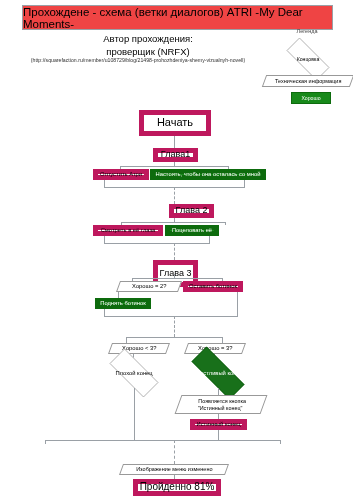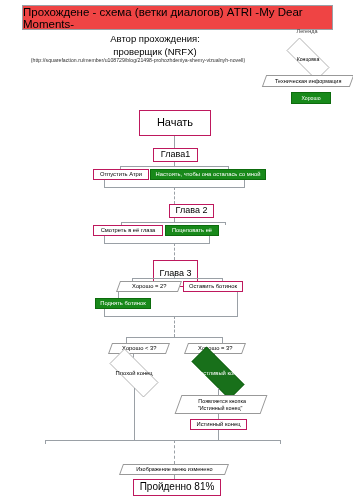--- a/index.html
+++ b/index.html
@@ -1,20 +1,20 @@
 <!DOCTYPE html>
 <html><head>
 <meta charset="utf-8">
 <style>
   html,body{margin:0;padding:0;background:#ffffff;}
   body{width:353px;height:500px;position:relative;overflow:hidden;
        font-family:"Liberation Sans","DejaVu Sans",sans-serif;color:#000;}
 
   
-  .node{position:absolute;box-sizing:border-box;border:1px solid #be185d;
+  .node{position:absolute;box-sizing:border-box;border:5px solid #be185d;
         background:#fff;display:flex;align-items:center;justify-content:center;
         text-align:center;line-height:1.05;white-space:nowrap;}
   .node.green{background:#18891a;border-color:#0d6b0d;color:#fff;}
   .para{position:absolute;box-sizing:border-box;display:flex;align-items:center;
         justify-content:center;text-align:center;line-height:1.12;
         background:#fff;border:1px solid #999;color:#000;
         transform:skewX(-20deg);}
   .para > span{display:block;transform:skewX(20deg);white-space:nowrap;}
   .diamond{position:absolute;display:flex;align-items:center;justify-content:center;
            text-align:center;}
@@ -26,21 +26,21 @@
 
   .line{position:absolute;background:#9aa0a6;}
   .vline{width:1px;}
   .hline{height:1px;}
   .dash{position:absolute;width:0;border-left:1px dashed #9aa0a6;}
 
   
   #title-box{position:absolute;left:22px;top:5px;width:309px;height:23px;
              border:1px solid #9aa0a6;background:#ef4444;display:flex;
              align-items:center;justify-content:center;font-size:11.5px;}
-  #author{position:absolute;left:60px;top:33px;width:190px;text-align:center;
+  #author{position:absolute;left:53px;top:33px;width:190px;text-align:center;
           font-size:9.5px;line-height:1.35;}
   #url{position:absolute;left:4px;top:57px;width:268px;text-align:center;
        font-size:5.2px;color:#333;}
 
   
   #legend-title{position:absolute;left:284px;top:28px;width:46px;text-align:center;
                 font-size:5.5px;color:#444;}
   #legend-diamond{left:278px;top:46px;width:60px;height:26px;font-size:5.2px;}
   #legend-para{left:264px;top:75px;width:88px;height:12px;font-size:5.5px;}
   #legend-green{position:absolute;left:291px;top:92px;width:38px;height:10px;

